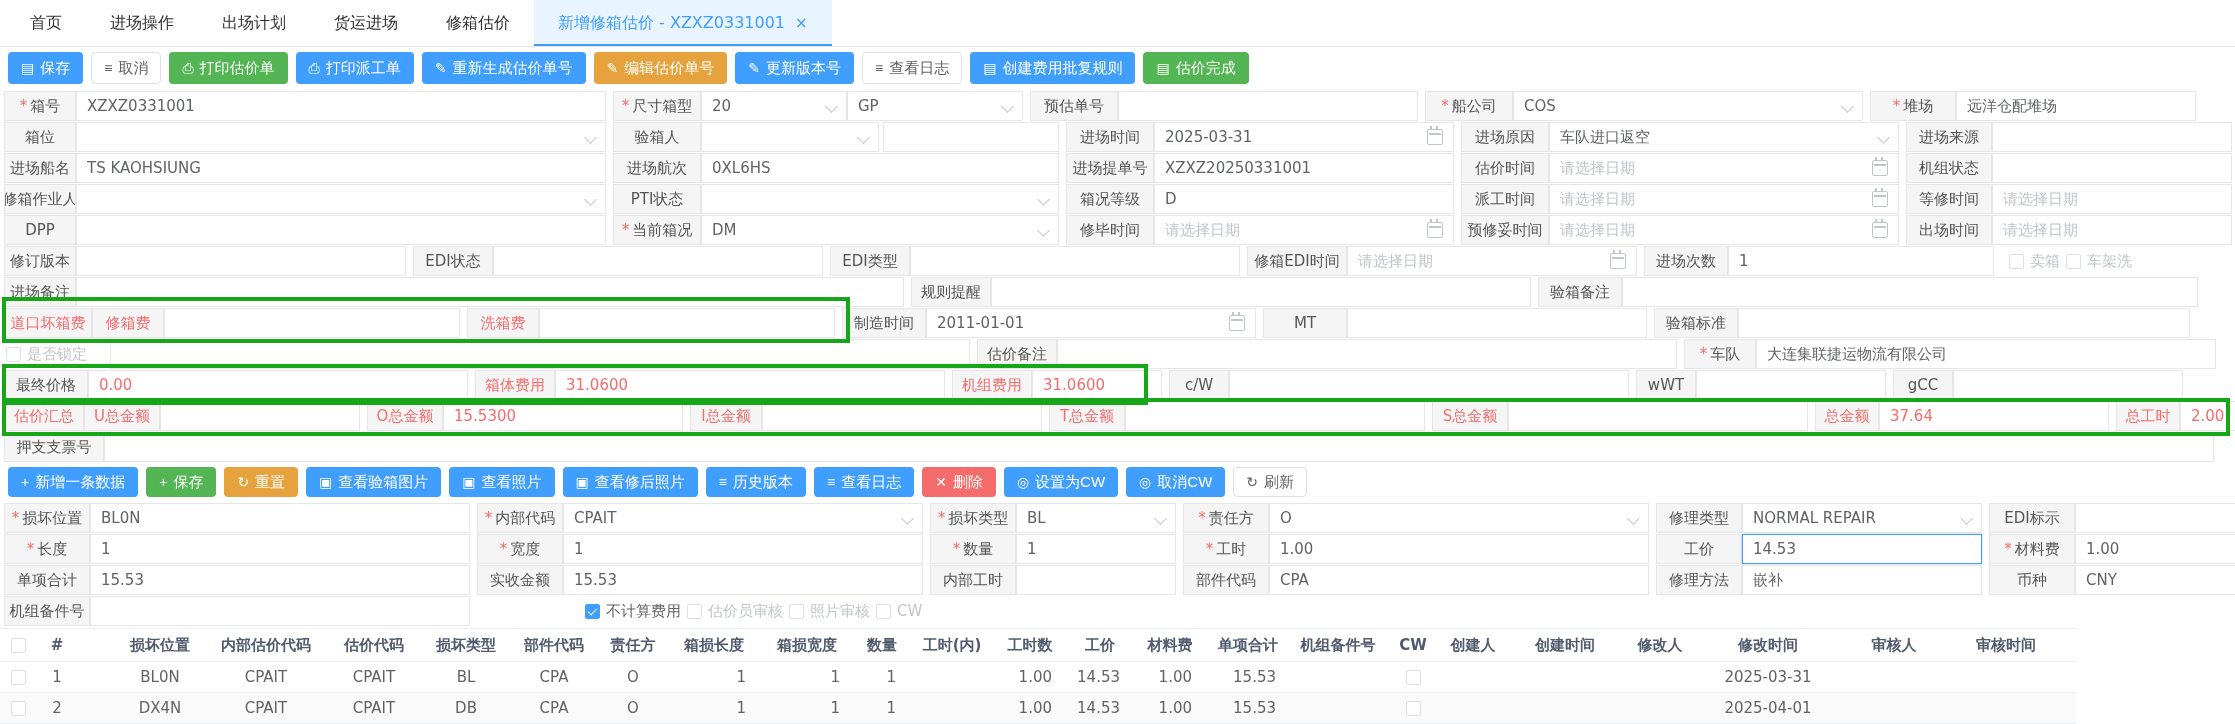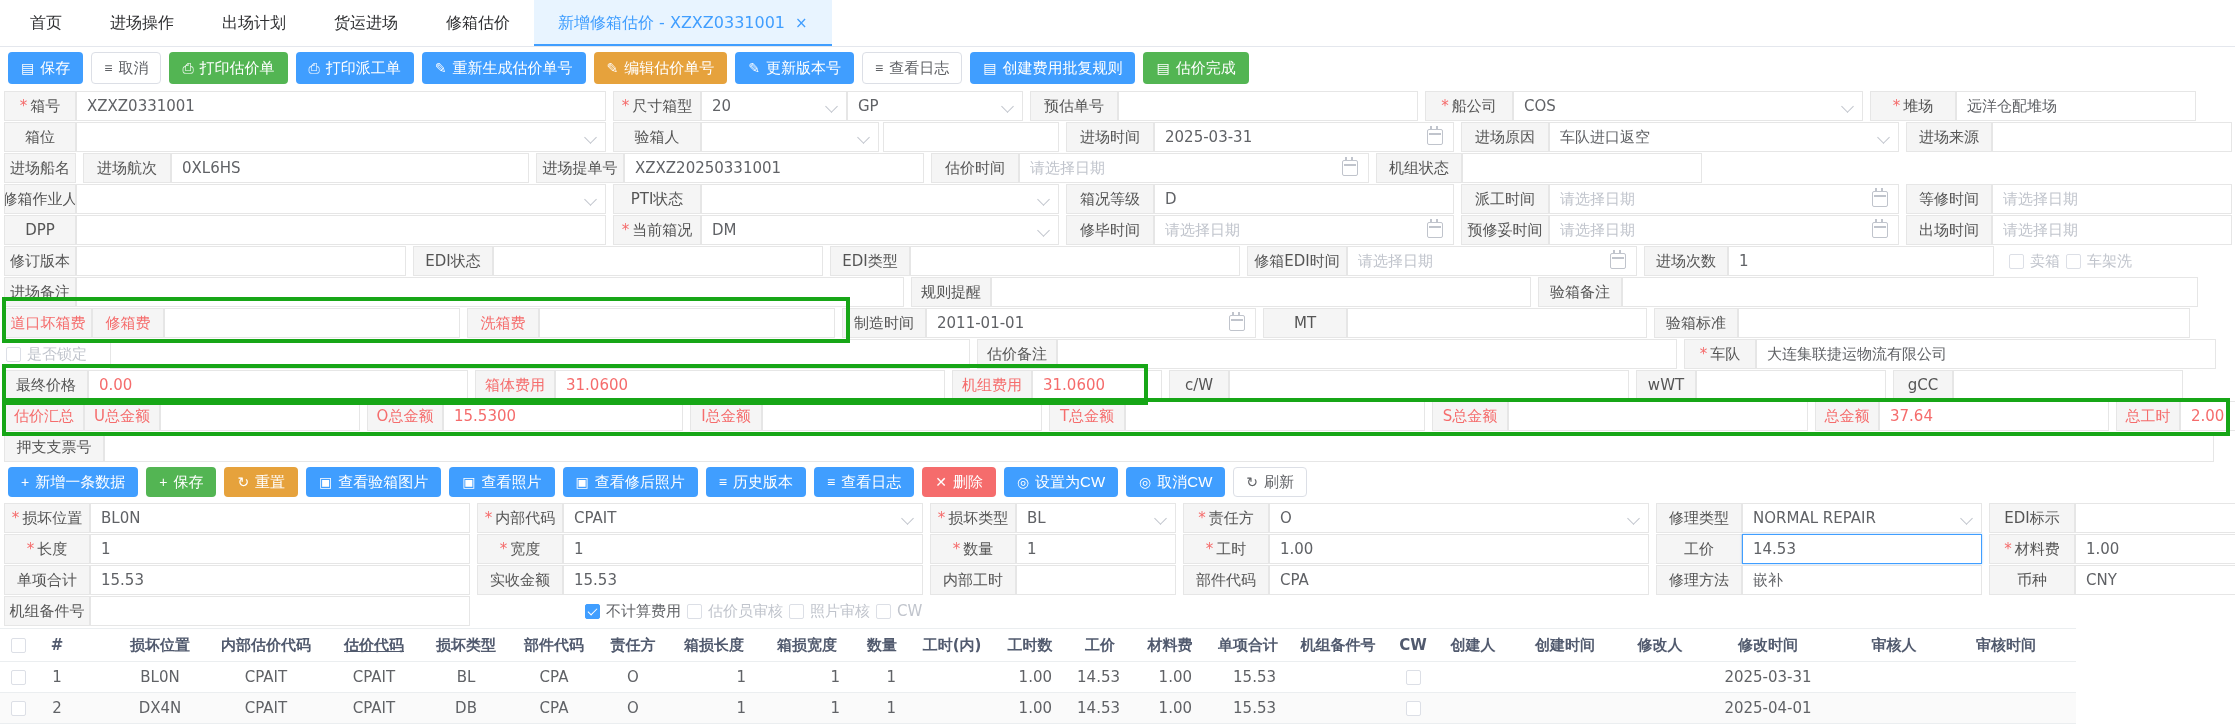--- a/index.html
+++ b/index.html
@@ -169,20 +169,21 @@
         </div>
       <div class="p">
           <div class="lbl" style="width:86px">进场来源</div>
           <div class="val" style="width:240px"></div>
         </div>
     </div>
 
     <div class="frow">
       <div class="p">
           <div class="lbl" style="width:72px">进场船名</div>
+          <div class="val" style="width:530px">TS KAOHSIUNG</div>
         </div>
       <div class="p">
           <div class="lbl" style="width:88px">进场航次</div>
           <div class="val" style="width:358px">0XL6HS</div>
         </div>
       <div class="p">
           <div class="lbl" style="width:88px">进场提单号</div>
           <div class="val" style="width:300px">XZXZ20250331001</div>
         </div>
       <div class="p">
@@ -570,21 +571,21 @@
 
   <div class="grid">
     <div class="ghead">
         <div class="gc h" style="width: 36px;">
           <span class="cb"></span>
         </div>
         <div class="gc h" style="width: 42px;">#</div>
         <div class="gc h" style="width: 36px;"></div>
         <div class="gc h" style="width: 92px;">损坏位置</div>
         <div class="gc h" style="width: 120px;">内部估价代码</div>
-        <div class="gc h" style="width: 96px; text-decoration: underline;">估价代码</div>
+        <div class="gc h" style="width: 96px;">估价代码</div>
         <div class="gc h" style="width: 88px;">损坏类型</div>
         <div class="gc h" style="width: 88px;">部件代码</div>
         <div class="gc h" style="width: 70px;">责任方</div>
         <div class="gc h" style="width: 92px;">箱损长度</div>
         <div class="gc h" style="width: 94px;">箱损宽度</div>
         <div class="gc h" style="width: 56px;">数量</div>
         <div class="gc h" style="width: 84px;">工时(内)</div>
         <div class="gc h" style="width: 72px;">工时数</div>
         <div class="gc h" style="width: 68px;">工价</div>
         <div class="gc h" style="width: 72px;">材料费</div>

